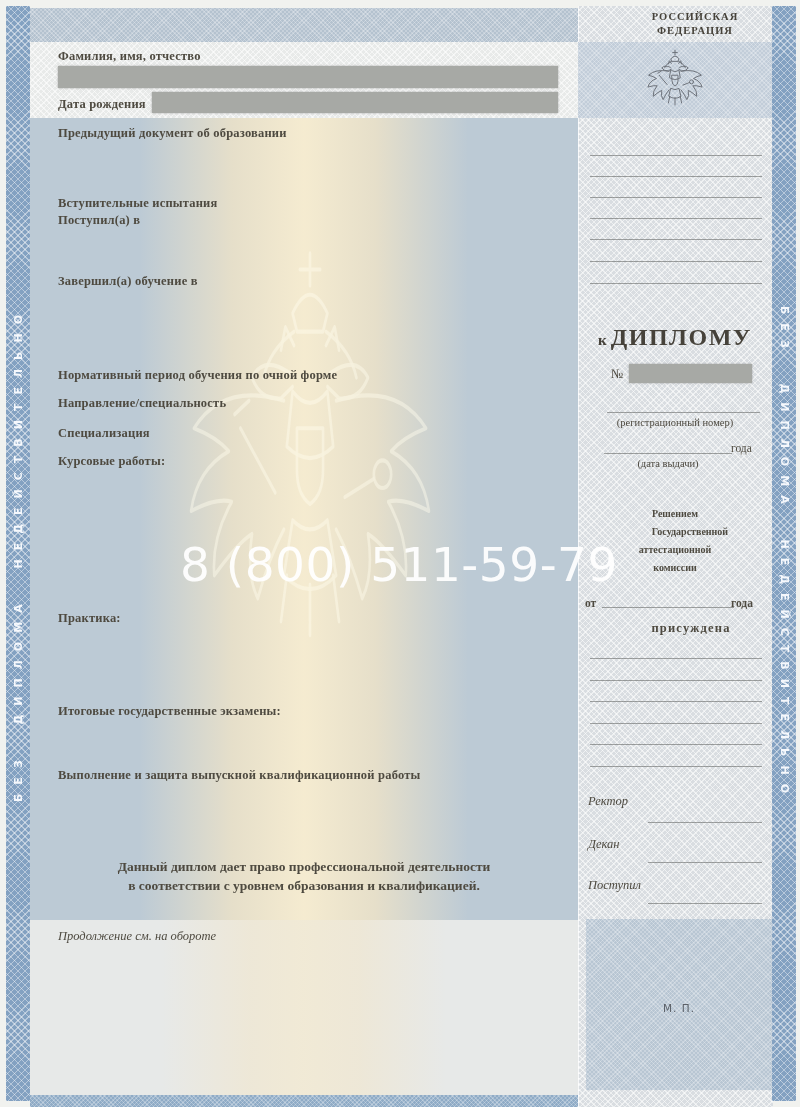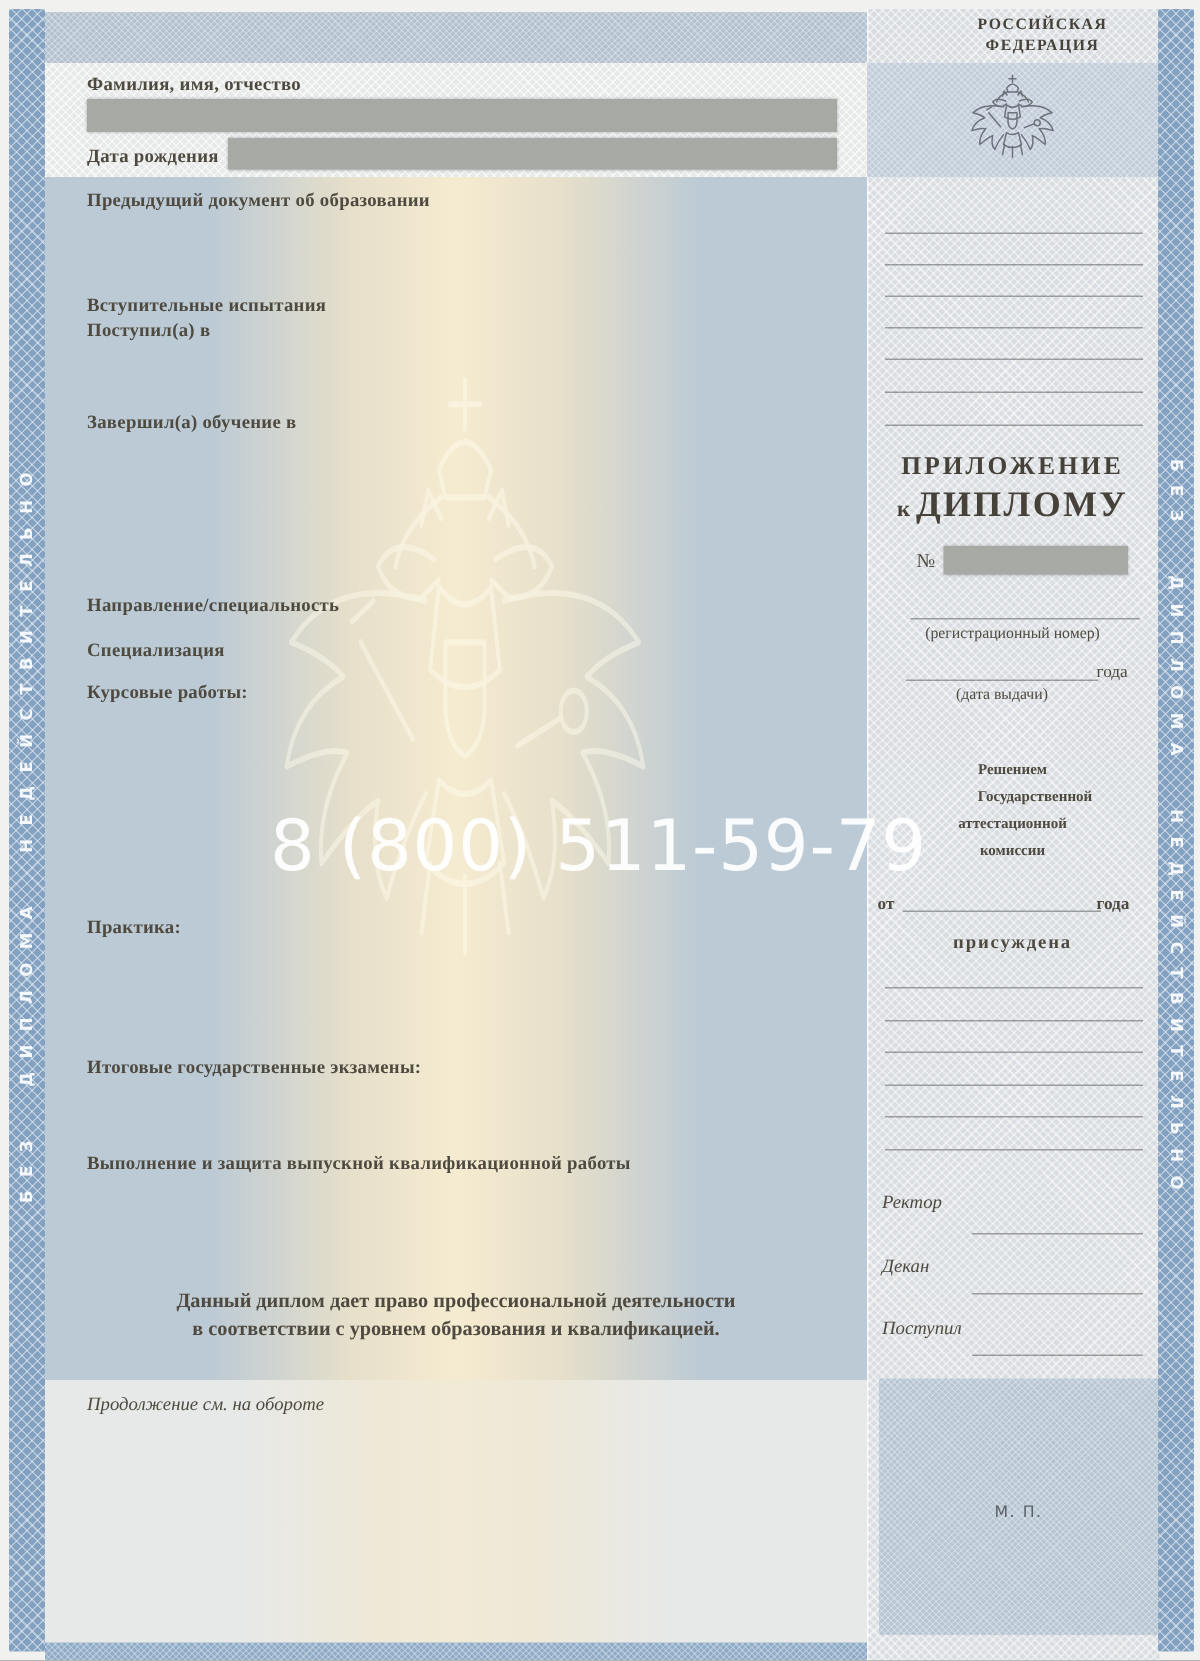--- a/index.html
+++ b/index.html
@@ -77,21 +77,21 @@
   .title2{position:absolute;left:578px;top:324px;width:194px;text-align:center;color:#46423a;white-space:nowrap;}
   .title2 .small-k{font-size:15px;font-weight:bold;}
   .title2 .big{font-size:24px;font-weight:bold;letter-spacing:1.5px;}
   .phone{
     position:absolute;left:180px;top:537px;
     font-family:"DejaVu Sans",sans-serif;font-size:47px;font-weight:400;
     color:rgba(255,255,255,.93);white-space:nowrap;letter-spacing:0.5px;
   }
   .commission{font-weight:bold;font-size:10px;}
   .awarded{position:absolute;left:578px;top:621px;width:194px;text-align:center;
-      font-weight:bold;font-size:12.5px;letter-spacing:1.2px;color:#4e4a40;}
+      font-weight:bold;font-size:12.5px;letter-spacing:1.2px;color:#4e4a40;padding-left:16px;}
   .mp-label{position:absolute;left:586px;top:1002px;width:186px;text-align:center;
       font-family:"DejaVu Sans",sans-serif;font-size:10.5px;letter-spacing:1px;color:#5c6168;}
   .rights{position:absolute;left:30px;width:548px;text-align:center;
       font-weight:bold;font-size:13.5px;color:#4e4a40;}
   .wm-eagle{position:absolute;left:165px;top:235px;opacity:.55;}
   .defs-hidden{position:absolute;width:0;height:0;overflow:hidden;}
 </style>
 </head>
 <body>
 
@@ -139,20 +139,21 @@
 
   <div class="lbl" style="left:58px;top:49px;">Фамилия, имя, отчество</div>
   <div class="bar" style="left:58px;top:66px;width:500px;height:22px;"></div>
   <div class="lbl" style="left:58px;top:97px;">Дата рождения</div>
   <div class="bar" style="left:152px;top:92px;width:406px;height:21px;"></div>
 
   <div class="lbl" style="left:58px;top:126px;">Предыдущий документ об образовании</div>
   <div class="lbl" style="left:58px;top:196px;">Вступительные испытания</div>
   <div class="lbl" style="left:58px;top:213px;">Поступил(а) в</div>
   <div class="lbl" style="left:58px;top:274px;">Завершил(а) обучение в</div>
+  <div class="lbl" style="left:58px;top:368px;">Нормативный период обучения по очной форме</div>
   <div class="lbl" style="left:58px;top:396px;">Направление/специальность</div>
   <div class="lbl" style="left:58px;top:426px;">Специализация</div>
   <div class="lbl" style="left:58px;top:454px;">Курсовые работы:</div>
   <div class="lbl" style="left:58px;top:611px;">Практика:</div>
   <div class="lbl" style="left:58px;top:704px;">Итоговые государственные экзамены:</div>
   <div class="lbl" style="left:58px;top:768px;">Выполнение и защита выпускной квалификационной работы</div>
 
   <div class="rights" style="top:859px;">Данный диплом дает право профессиональной деятельности</div>
   <div class="rights" style="top:878px;">в соответствии с уровнем образования и квалификацией.</div>
   <div class="lbl-it" style="left:58px;top:929px;">Продолжение см. на обороте</div>
@@ -169,21 +170,20 @@
   </div>
 
   <div class="rule" style="left:590px;top:155px;width:172px;"></div>
   <div class="rule" style="left:590px;top:176px;width:172px;"></div>
   <div class="rule" style="left:590px;top:197px;width:172px;"></div>
   <div class="rule" style="left:590px;top:218px;width:172px;"></div>
   <div class="rule" style="left:590px;top:239px;width:172px;"></div>
   <div class="rule" style="left:590px;top:261px;width:172px;"></div>
   <div class="rule" style="left:590px;top:283px;width:172px;"></div>
 
-  <div class="title1">ПРИЛОЖЕНИЕ</div>
   <div class="title2">
     <span class="small-k">к</span>
     <span class="big">ДИПЛОМУ</span>
   </div>
 
   <div class="lbl" style="left:611px;top:366px;font-size:13px;font-weight:normal;">№</div>
   <div class="bar" style="left:629px;top:364px;width:123px;height:19px;"></div>
 
   <div class="rule" style="left:607px;top:412px;width:153px;"></div>
   <div class="cap" style="left:578px;top:417px;width:194px;">(регистрационный номер)</div>

